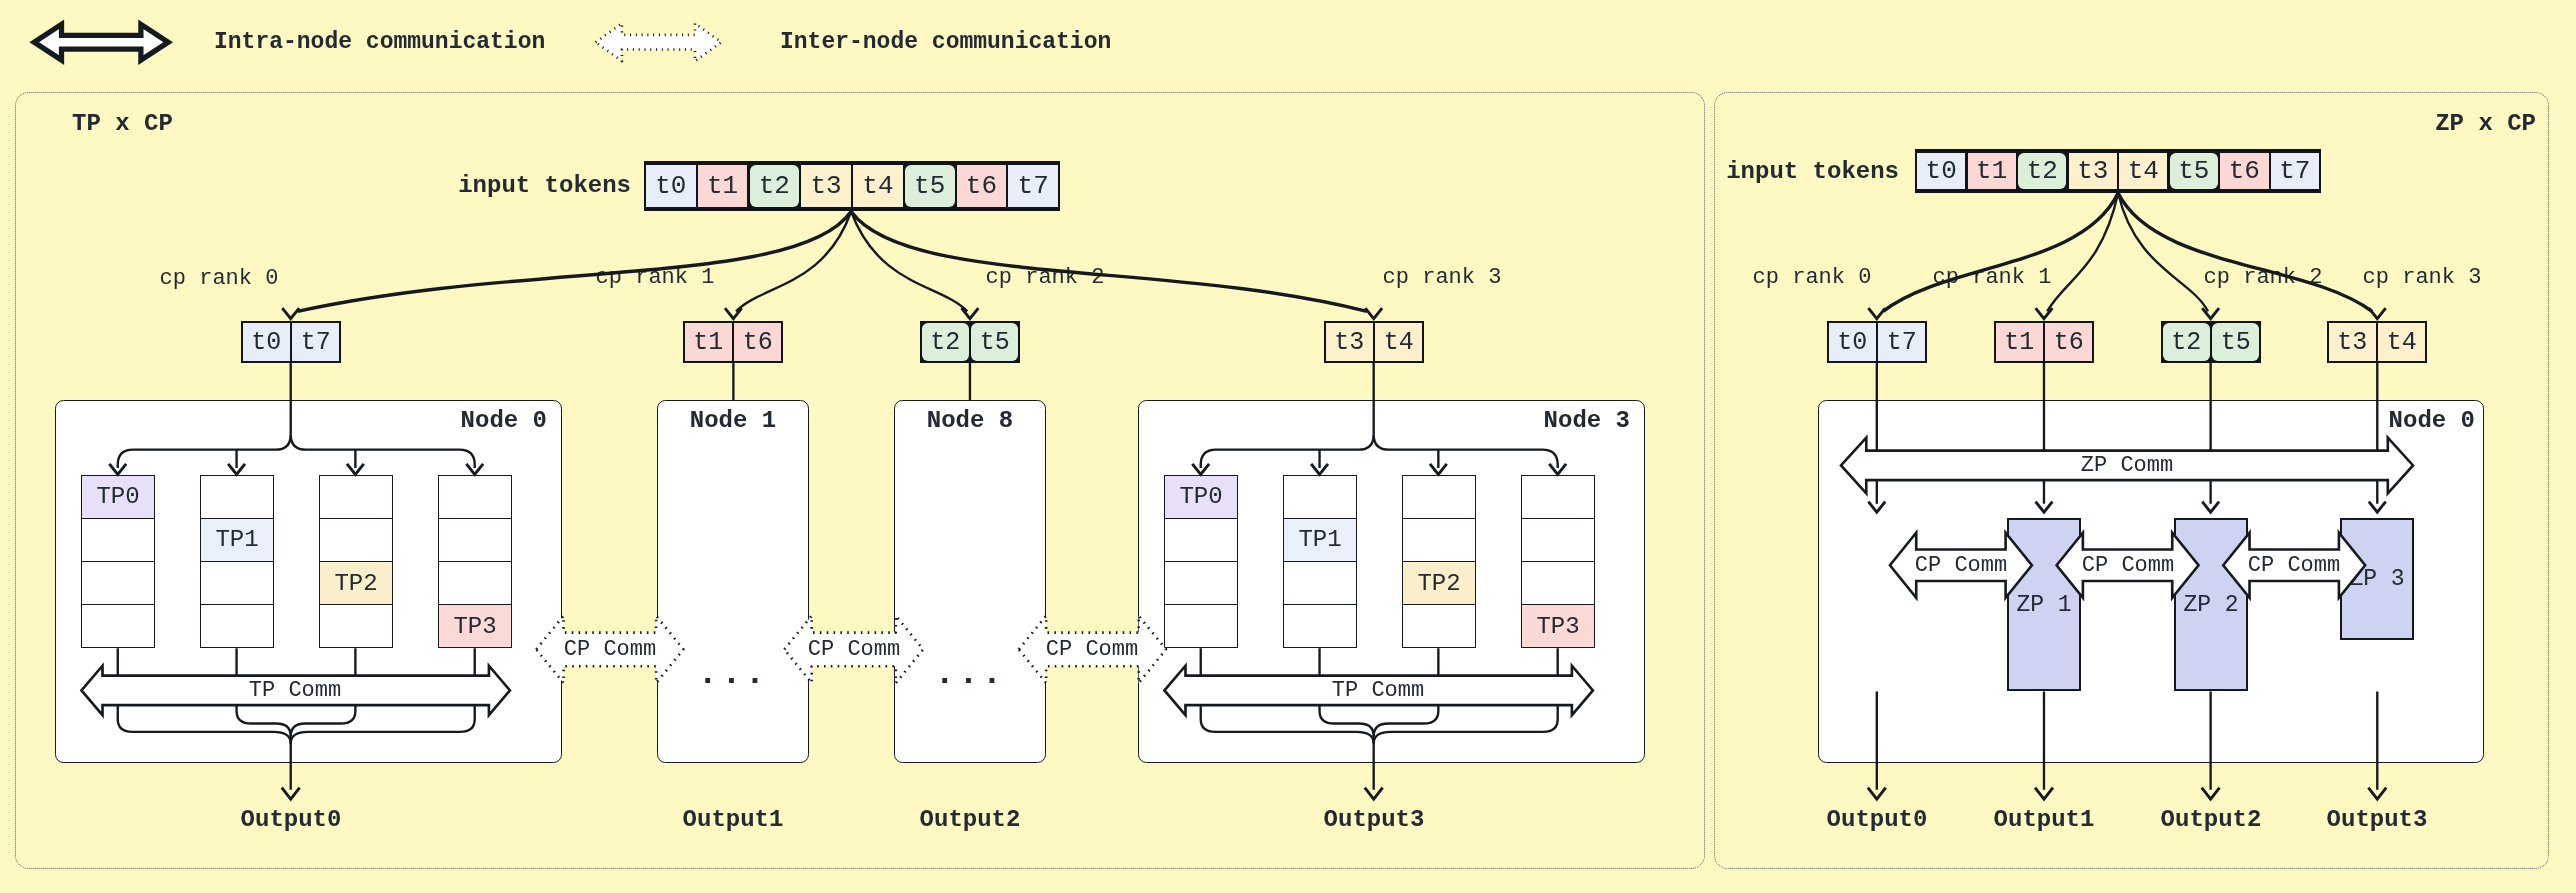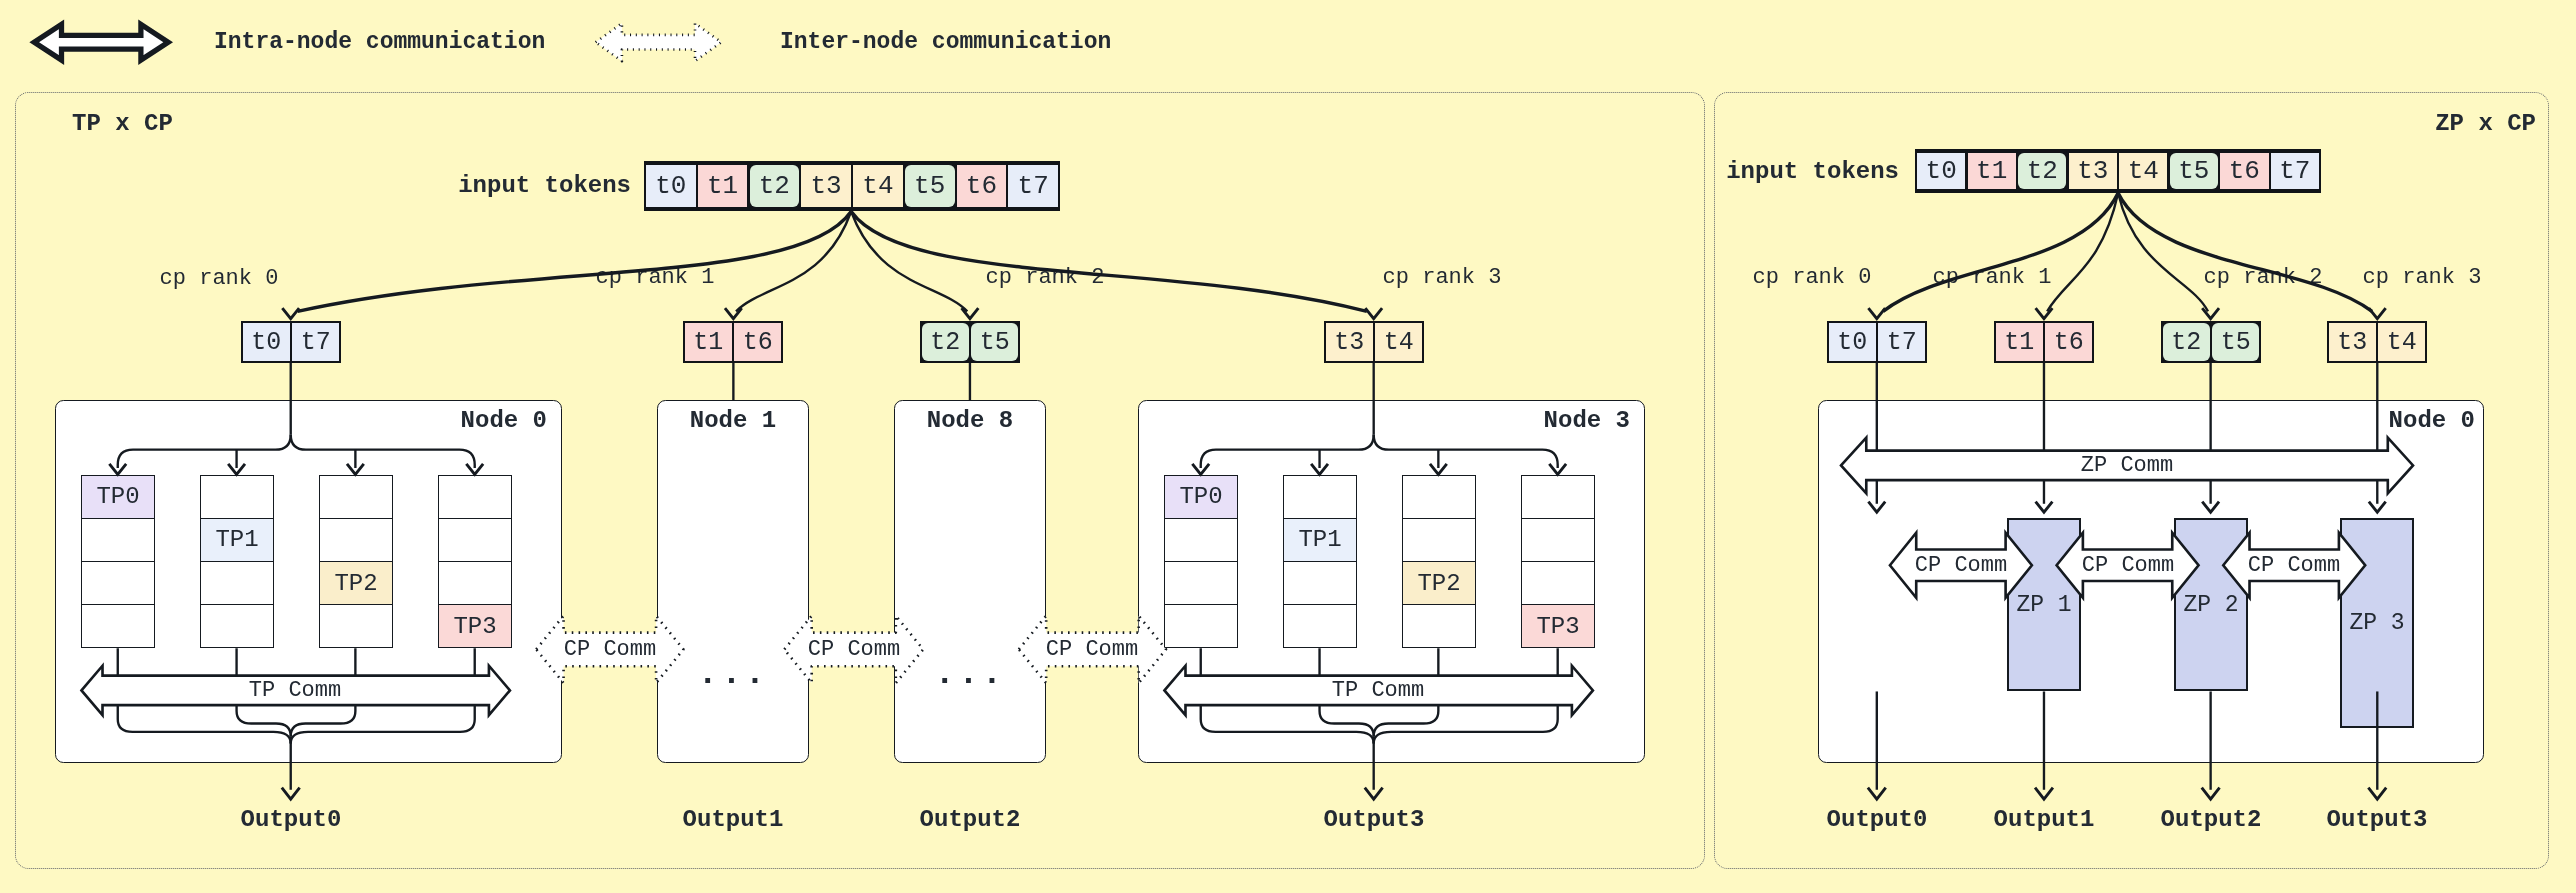--- a/index.html
+++ b/index.html
@@ -172,21 +172,21 @@
 
   <div class="abs node" style="left:1818px;top:400px;width:666px;height:363px;"></div>
   <div class="abs nlabel" style="left:2317px;top:407px;width:158px;text-align:right;">Node 0</div>
 
   <div class="abs zpblock" style="left:2007px;top:518px;width:74px;height:173px;">
     <span class="zplabel">ZP 1</span>
   </div>
   <div class="abs zpblock" style="left:2174px;top:518px;width:74px;height:173px;">
     <span class="zplabel">ZP 2</span>
   </div>
-  <div class="abs zpblock" style="left:2340px;top:518px;width:74px;height:210px;">
+  <div class="abs zpblock" style="left:2340px;top:518px;width:74px;height:122px;">
     <span class="zplabel">ZP 3</span>
   </div>
 
   <svg id="wires" width="2576" height="894" viewBox="0 0 4900 1700">
     <g stroke="#151a20" fill="none" stroke-linecap="butt">
 
       <polygon fill="#ffffff" stroke-width="10" stroke-linejoin="miter" points="65,80 117,46 117,67 268,67 268,46 320,80 268,114 268,93 117,93 117,114"></polygon>
       <polygon fill="#ffffff" stroke-width="5" stroke-dasharray="2 9" stroke-linejoin="round" points="1133,80 1183,44 1183,66 1322,66 1322,44 1372,80 1322,116 1322,94 1183,94 1183,116"></polygon>
 
       <g>

